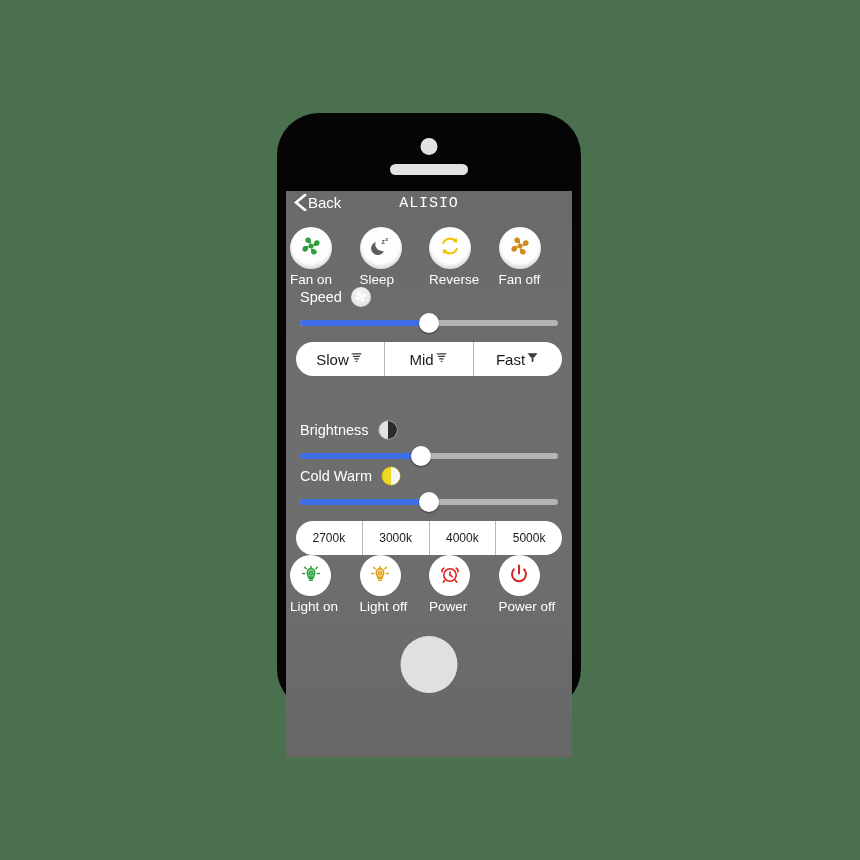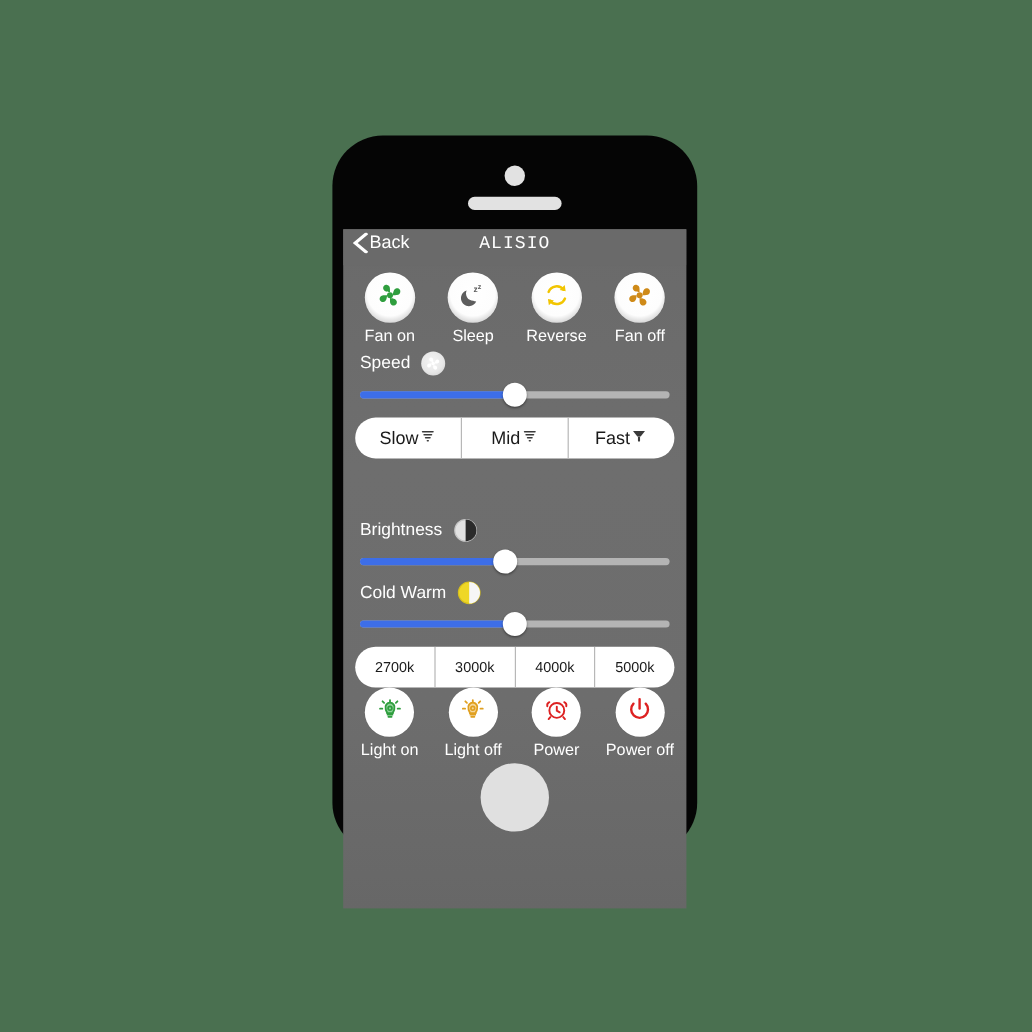--- a/index.html
+++ b/index.html
@@ -61,41 +61,41 @@
     position:absolute;left:0;right:0;top:4px;
     text-align:center;color:#fff;font-size:15px;letter-spacing:.9px;font-family:Liberation Mono, monospace;
   }
 
   
   .iconrow{
     display:flex;justify-content:space-around;align-items:flex-start;
     padding:6px 4px 0 4px;
   }
   .iconcell{
-    width:70px;display:flex;flex-direction:column;align-items:center;
+    width:70px;display:flex;flex-direction:column;align-items:flex-start;
     cursor:pointer;
   }
   .circ{
     width:42px;height:42px;border-radius:50%;
     background:radial-gradient(circle at 50% 42%, #ffffff 0%, #fdfdfd 58%, #d2d2d2 78%, #c2c2c2 100%);
     display:flex;align-items:center;justify-content:center;
     box-shadow:0 0 0 0.5px rgba(0,0,0,.06);
   }
   .circ.flat{
     background:#ffffff;
     width:41px;height:41px;
   }
   .iconlabel{
     margin-top:3px;color:#ffffff;font-size:13.5px;white-space:nowrap;
   }
 
   
   .labelrow{
     display:flex;align-items:center;gap:9px;
-    padding:0 14px;margin-top:6px;
+    padding:0 14px;
   }
   .labeltxt{color:#fff;font-size:14.5px;}
   .minicirc{
     width:20px;height:20px;border-radius:50%;
     display:flex;align-items:center;justify-content:center;
   }
   .minicirc.fan{
     background:radial-gradient(circle at 45% 40%, #f4f4f4 0%, #e8e8e8 55%, #c9c9c9 100%);
   }
   .slider{

